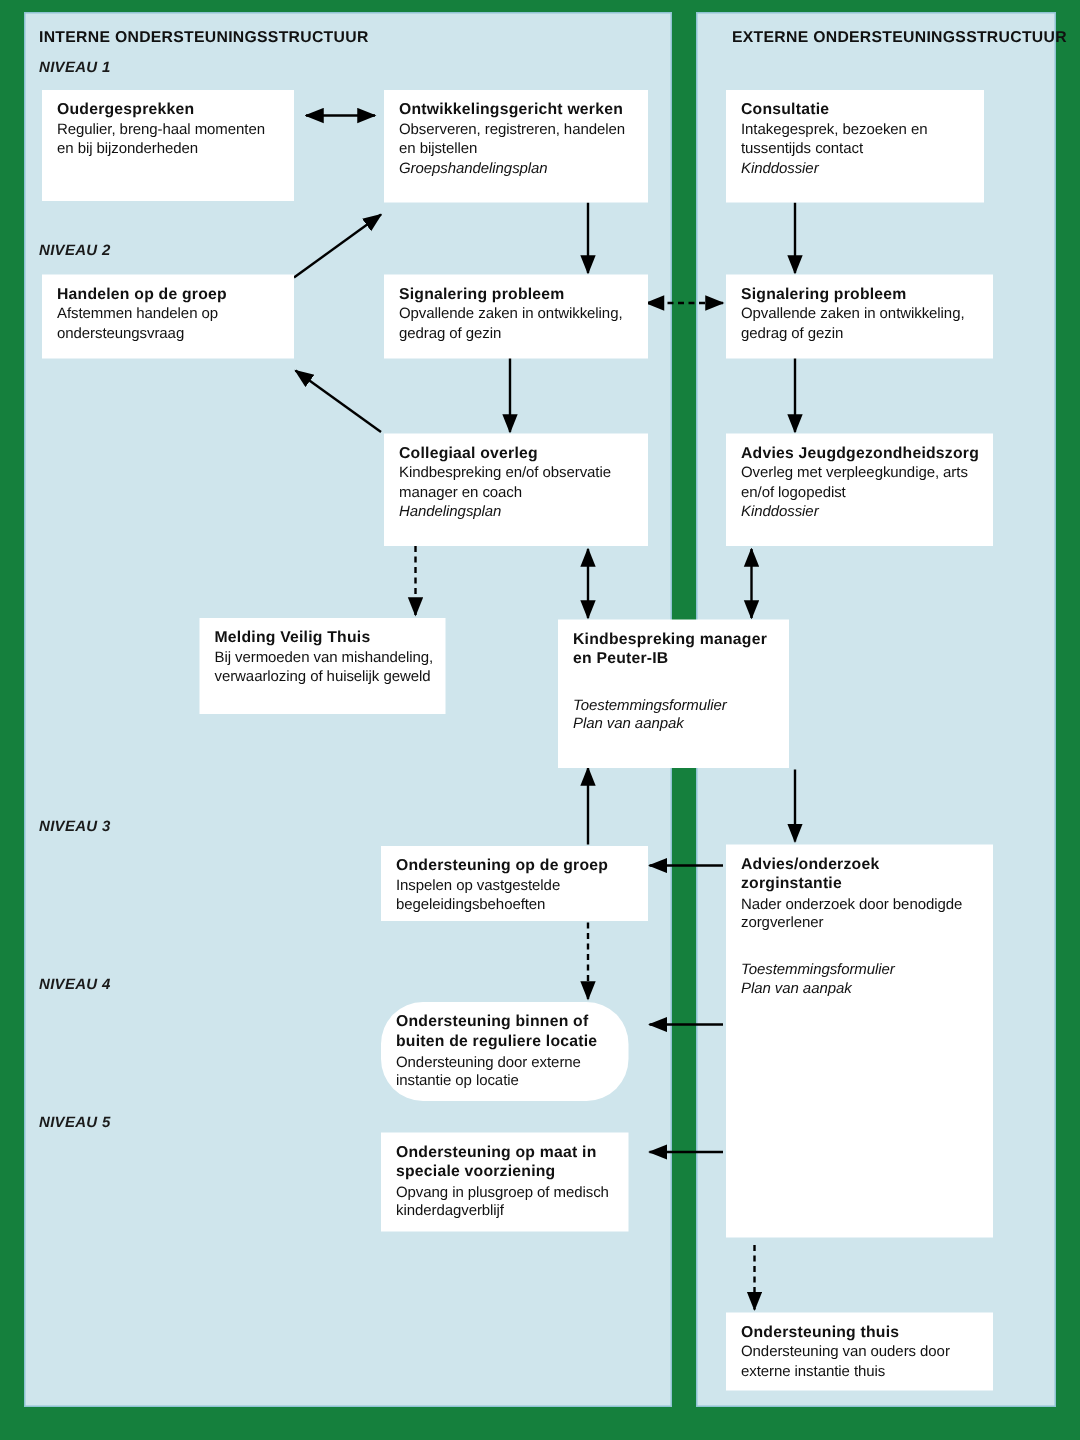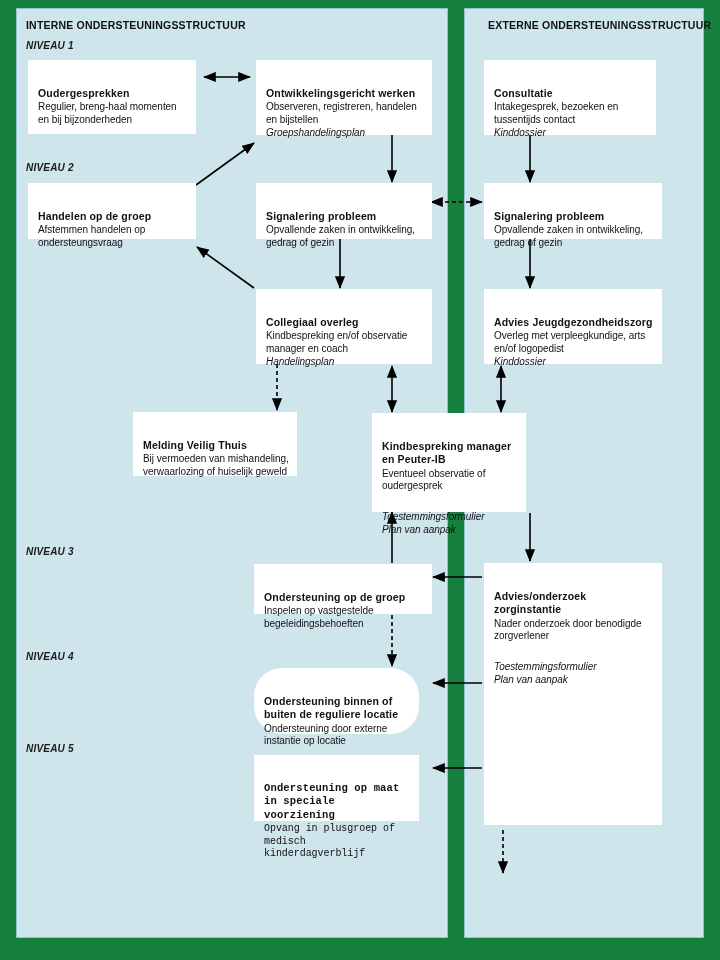--- a/index.html
+++ b/index.html
@@ -51,21 +51,20 @@
     padding:7px 8px 6px 10px;
     color:#111111;
     line-height:1.27;
   }
   .box .t{
     font-size:10.5px;
     font-weight:bold;
     display:block;
     margin-bottom:1px;
     letter-spacing:.15px;
-    margin-top:20px;
   }
   .box .d{
     font-size:10px;
     display:block;
     letter-spacing:-.05px;
   }
   .box .i{
     font-size:10px;
     font-style:italic;
     display:block;
@@ -174,36 +173,35 @@
     <span class="i">Handelingsplan</span>
   </div>
 
   <div class="box" style="left:133px; top:412px; width:164px; height:64px;">
     <span class="t">Melding  Veilig Thuis</span>
     <span class="d">Bij vermoeden van mishandeling, verwaarlozing of huiselijk geweld</span>
   </div>
 
   <div class="box" style="left:372px; top:413px; width:154px; height:99px;">
     <span class="t">Kindbespreking  manager en  Peuter-IB</span>
-    <span class="d">Eventueel observatie of oudergesprek</span>
     <span class="i sp">Toestemmingsformulier</span>
     <span class="i">Plan van aanpak</span>
   </div>
 
   <div class="box" style="left:254px; top:564px; width:178px; height:50px;">
     <span class="t">Ondersteuning  op de groep</span>
     <span class="d">Inspelen op vastgestelde begeleidingsbehoeften</span>
   </div>
 
   <div class="box" style="left:254px; top:668px; width:165px; height:66px;border-radius:28px;">
     <span class="t">Ondersteuning  binnen of buiten de reguliere locatie</span>
     <span class="d">Ondersteuning door externe instantie op locatie</span>
   </div>
 
-  <div class="box" style="left:254px; top:755px; width:165px; height:66px;font-family:Liberation Mono, monospace;">
+  <div class="box" style="left:254px; top:755px; width:165px; height:66px;">
     <span class="t">Ondersteuning  op maat in speciale voorziening</span>
     <span class="d">Opvang in plusgroep of medisch kinderdagverblijf</span>
   </div>
 
   <div class="box" style="left:484px; top:60px; width:172px; height:75px;">
     <span class="t">Consultatie</span>
     <span class="d">Intakegesprek, bezoeken en tussentijds contact</span>
     <span class="i">Kinddossier</span>
   </div>
 
@@ -218,14 +216,18 @@
     <span class="i">Kinddossier</span>
   </div>
 
   <div class="box" style="left:484px; top:563px; width:178px; height:262px;">
     <span class="t">Advies/onderzoek  zorginstantie</span>
     <span class="d">Nader onderzoek door benodigde zorgverlener</span>
     <span class="i sp">Toestemmingsformulier</span>
     <span class="i">Plan van aanpak</span>
   </div>
 
+  <div class="box" style="left:484px; top:875px; width:178px; height:52px;">
+    <span class="t">Ondersteuning  thuis</span>
+    <span class="d">Ondersteuning van ouders door externe instantie thuis</span>
+  </div>
 
 </div>
 
 </body></html>

